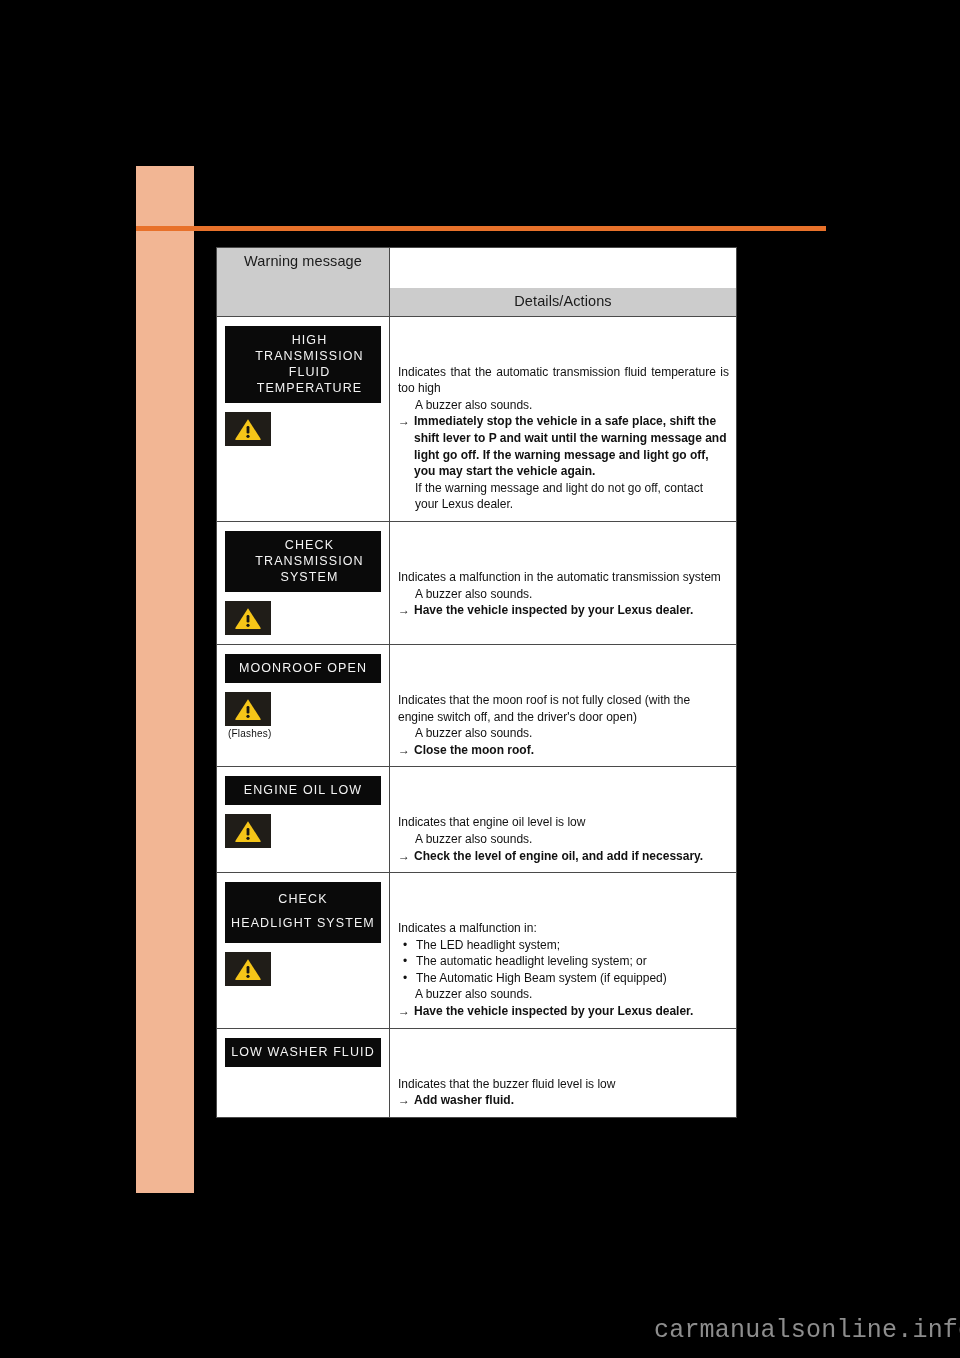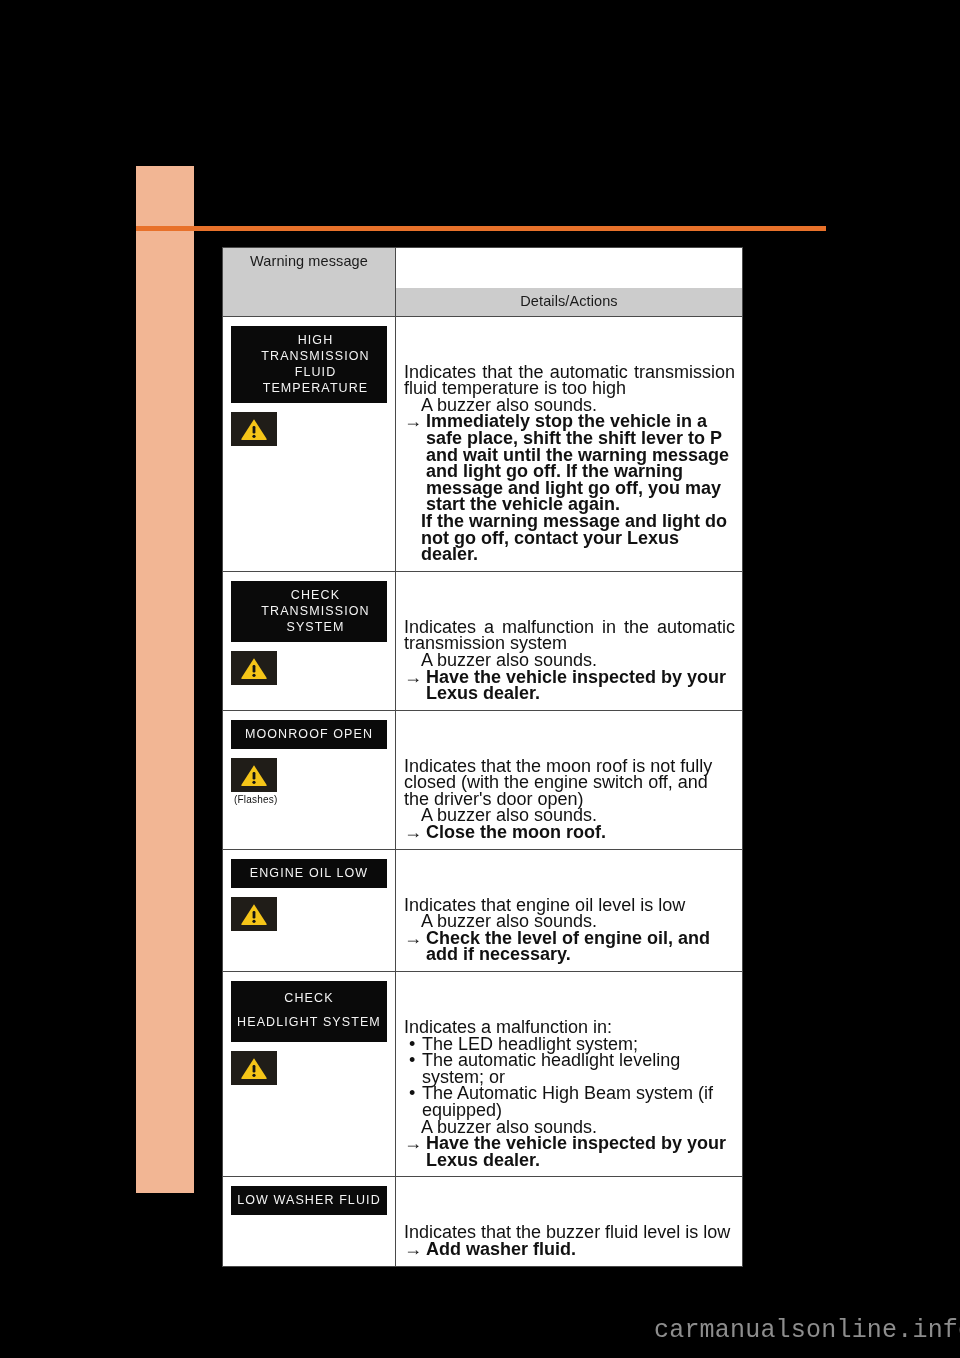--- a/index.html
+++ b/index.html
@@ -29,21 +29,21 @@
     left: 136px;
     top: 226px;
     width: 690px;
     height: 5px;
     background: #e8712a;
   }
 
   
   .table-wrap {
     position: absolute;
-    left: 222px;
+    left: 216px;
     top: 247px;
     width: 521px;
     background: #ffffff;
     border: 1px solid #4a4a4a;
     box-sizing: border-box;
   }
   .trow {
     display: flex;
     border-bottom: 1px solid #4a4a4a;
   }
@@ -103,21 +103,21 @@
   .flashes {
     font-size: 10px;
     color: #111;
     margin-top: 2px;
     padding-left: 3px;
     letter-spacing: .2px;
   }
 
   
   .col-det {
-    font-size: 18px;
+    font-size: 12px;
     line-height: 16.6px;
     color: #111111;
   }
   .just { text-align: justify; }
   .ind1 { padding-left: 17px; }
   .action {
     font-weight: bold;
     display: flex;
     margin-top: 0;
   }
@@ -177,21 +177,21 @@
             </svg>
           </div>
         </div>
         <div class="col-det">
           <div class="just">Indicates that the automatic transmission fluid temperature is too high</div>
           <div class="ind1">A buzzer also sounds.</div>
           <div class="action">
             <span class="arrow">→</span>
             <span class="atxt">Immediately stop the vehicle in a safe place, shift the shift lever to P and wait until the warning message and light go off. If the warning message and light go off, you may start the vehicle again.</span>
           </div>
-          <div class="ind1" style="font-weight: bold;">If the warning message and light do not go off, contact your Lexus dealer.</div>
+          <div class="ind1" style="font-weight: normal;">If the warning message and light do not go off, contact your Lexus dealer.</div>
         </div>
       </div>
       <div class="trow">
         <div class="col-msg">
           <div class="disp">
             <div>CHECK</div>
             <div>TRANSMISSION</div>
             <div>SYSTEM</div>
           </div>
           <div class="icon-tile">

